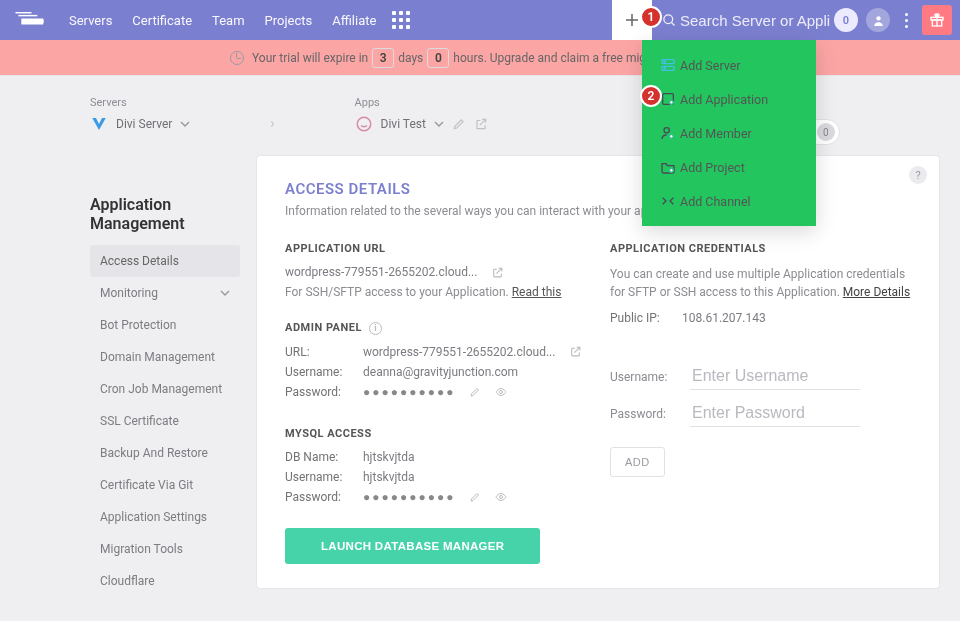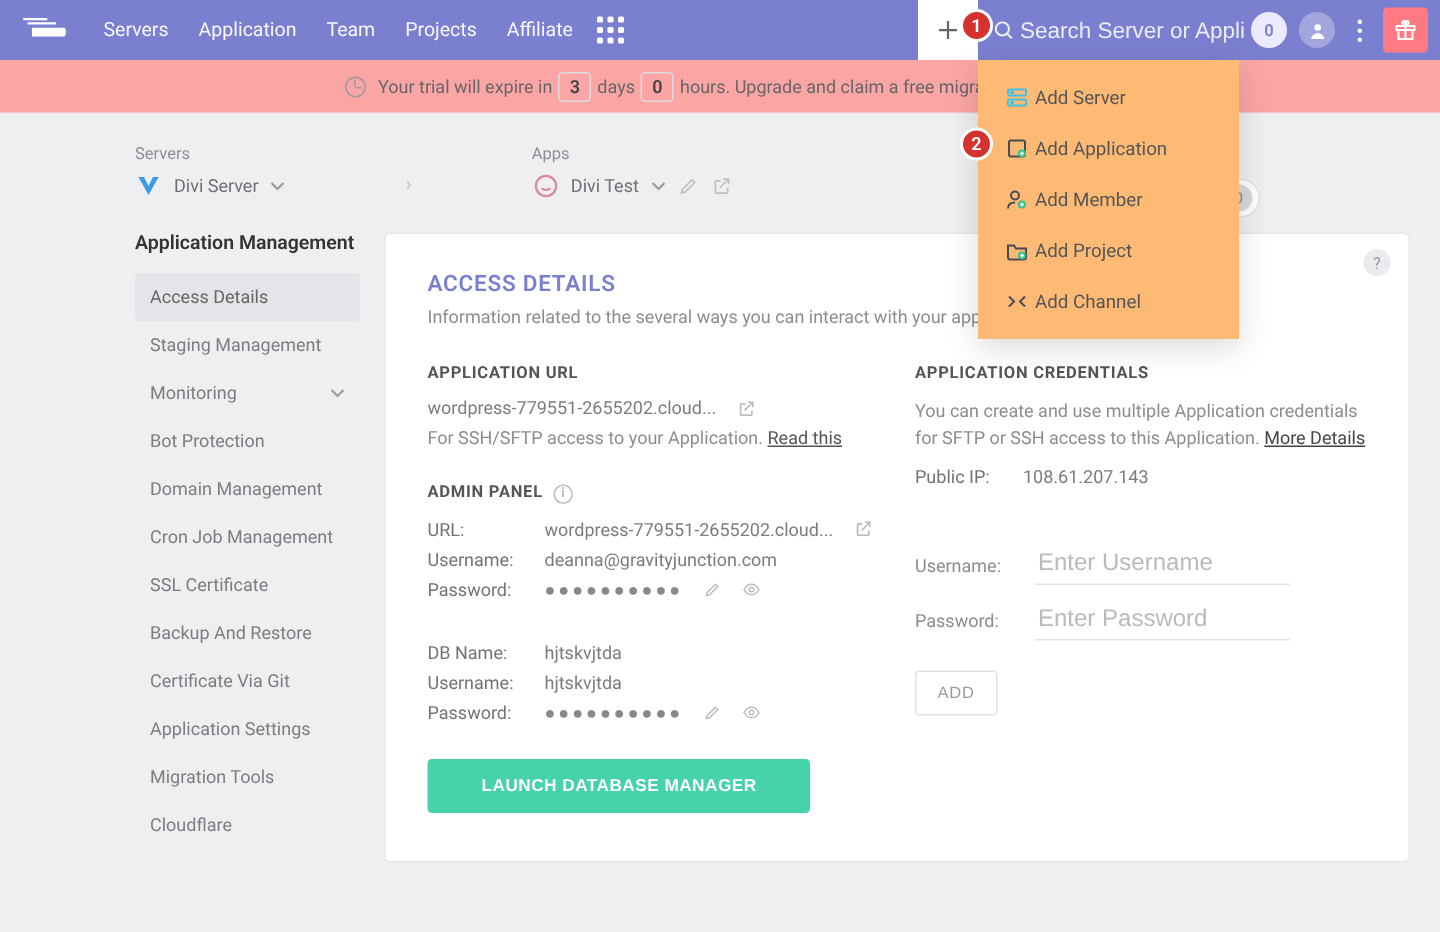--- a/index.html
+++ b/index.html
@@ -30,21 +30,21 @@
 
   
   .trial-strip{ height:36px; padding-left:230px; display:flex; align-items:center; font-size:12px; color:#666; background:#fca5a5; border-bottom:1px solid #e6e6ea;}
   .trial-box{ width:22px;height:20px; border:1px solid #dcdce0; border-radius:3px; display:inline-flex; align-items:center; justify-content:center; margin:0 4px; font-weight:600; color:#444;}
   .trial-btn{ margin-left:12px; background:#46d3a9; color:#fff; padding:7px 12px; border-radius:3px; font-size:11px; font-weight:600; letter-spacing:.3px; cursor:pointer;}
   .clock-ico{width:14px;height:14px;border:1.4px solid #9a9aa0;border-radius:50%; margin-right:8px; position:relative;}
   .clock-ico:before{content:"";position:absolute;width:1.4px;height:5px;background:#9a9aa0;left:5px;top:1px;}
   .clock-ico:after{content:"";position:absolute;width:4px;height:1.4px;background:#9a9aa0;left:6px;top:6px;}
 
   
-  .plus-menu{ position:absolute; top:40px; right:134px; width:174px; background:#fdba74; box-shadow:0 6px 20px rgba(0,0,0,.15); z-index:40; padding:8px 0;}
+  .plus-menu{ position:absolute; top:40px; right:144px; width:174px; background:#22c55e; box-shadow:0 6px 20px rgba(0,0,0,.15); z-index:40; padding:8px 0;}
   .plus-item{ height:34px; display:flex; align-items:center; padding:0 14px; cursor:pointer; font-size:12.5px; color:#555;}
   .plus-item .pi-ico{ width:24px; display:flex; justify-content:center;}
   .plus-item svg{width:16px;height:16px;}
 
   
   .www-pill{ position:absolute; top:119px; left:773px; height:26px; background:#fff; border:1px solid #e2e2e6; border-radius:14px; display:flex; align-items:center; padding:0 4px 0 10px; font-size:11px; color:#888; cursor:pointer; z-index:2;}
   .pill-badge{ background:#d9d9de; color:#888; width:18px;height:18px; border-radius:9px; display:flex;align-items:center;justify-content:center; margin-left:8px; font-size:10px;}
 
   
   .crumbs{ padding:20px 0 0 90px; display:flex; gap:70px;}
@@ -52,21 +52,21 @@
   .crumb-head{ font-size:11px; color:#8d8d95;}
   .crumb-row{ display:flex; align-items:center; gap:8px; color:#6f6f75; cursor:pointer;justify-content:center;}
   .crumb-drop{ width:10px;height:6px; }
   .srv-ico{ width:18px;height:18px; }
   .crumb-sep{ color:#c4c4cc; font-size:14px; padding:0 10px; align-self:flex-end; margin-bottom:2px;}
   .tool-ico{ width:14px;height:14px; stroke:#bfbfc5; cursor:pointer;}
 
   
   .body-row{ display:flex; padding:22px 20px 0 90px; align-items:flex-start; gap:16px;}
   .sidebar{ width:150px;}
-  .side-title{ font-size:13px; font-weight:600; color:#333; margin-bottom:12px;}
+  .side-title{ font-size:16px; font-weight:600; color:#333; margin-bottom:12px;margin-top:40px;}
   .side-item{ padding:9px 10px; font-size:12px; color:#7c7c82; cursor:pointer; border-radius:3px; display:flex; align-items:center; justify-content:space-between;}
   .side-item.active{ background:#e5e5e9; color:#666;}
   .side-caret{width:10px;height:10px;}
 
   .panel{ flex:1; background:#fff; border:1px solid #e5e5ea; border-radius:4px; padding:24px 28px 24px 28px; position:relative; min-height:420px;}
   .panel-head{ font-size:15px; font-weight:600; color:#7b7fcf; letter-spacing:.5px; margin-bottom:6px;}
   .panel-sub{ font-size:12px; color:#8c8c92; margin-bottom:24px;}
   .help-circ{ position:absolute; top:10px; right:12px; width:18px;height:18px; border-radius:50%; background:#ebebef; color:#9a9aa0; font-size:11px; display:flex;align-items:center; justify-content:center; cursor:pointer;}
 
   .cols{ display:flex; gap:24px;}
@@ -97,21 +97,21 @@
 
 <div class="topbar">
   <div class="logo">
     <svg viewBox="0 0 48 24" fill="#fff">
         <path d="M10 10h30a8 8 0 0 1 0 8H10z"></path>
         <path d="M6 6h26" stroke="#fff" stroke-width="2"></path>
         <path d="M2 2h22" stroke="#fff" stroke-width="2"></path>
       </svg>
   </div>
   <div class="nav-item">Servers</div>
-  <div class="nav-item">Application</div>
+  <div class="nav-item">Certificate</div>
   <div class="nav-item">Team</div>
   <div class="nav-item">Projects</div>
   <div class="nav-item">Affiliate</div>
   <div class="grid-dots">
     <span></span>
       <span></span>
       <span></span>
       <span></span>
       <span></span>
       <span></span>
@@ -264,23 +264,20 @@
 </div>
 
 <div class="body-row">
 
   <div class="sidebar">
     <div class="side-title">Application Management</div>
     <div class="side-item active">
         <span>Access Details</span>
       </div>
     <div class="side-item">
-        <span>Staging Management</span>
-      </div>
-    <div class="side-item">
       <span>Monitoring</span>
       <svg class="side-caret" viewBox="0 0 10 6">
           <path d="M1 1l4 4 4-4" fill="none" stroke="#9b9ba2" stroke-width="1.5"></path>
         </svg>
     </div>
     <div class="side-item">
         <span>Bot Protection</span>
       </div>
     <div class="side-item">
         <span>Domain Management</span>
@@ -349,20 +346,21 @@
           <svg class="mini-ico" viewBox="0 0 24 24" fill="none" stroke-width="2">
               <path d="M4 20l4-1 11-11-3-3L5 16z"></path>
             </svg>
           <svg class="mini-ico" viewBox="0 0 24 24" fill="none" stroke-width="2">
               <path d="M2 12s4-7 10-7 10 7 10 7-4 7-10 7S2 12 2 12z"></path>
               <circle cx="12" cy="12" r="3"></circle>
             </svg>
         </div>
 
         <div class="sec-gap"></div>
+        <div class="sec-title">MYSQL ACCESS</div>
         <div class="val-row">
             <span class="lbl">DB Name:</span>
             <span>hjtskvjtda</span>
           </div>
         <div class="val-row">
             <span class="lbl">Username:</span>
             <span>hjtskvjtda</span>
           </div>
         <div class="val-row">
             <span class="lbl">Password:</span>

